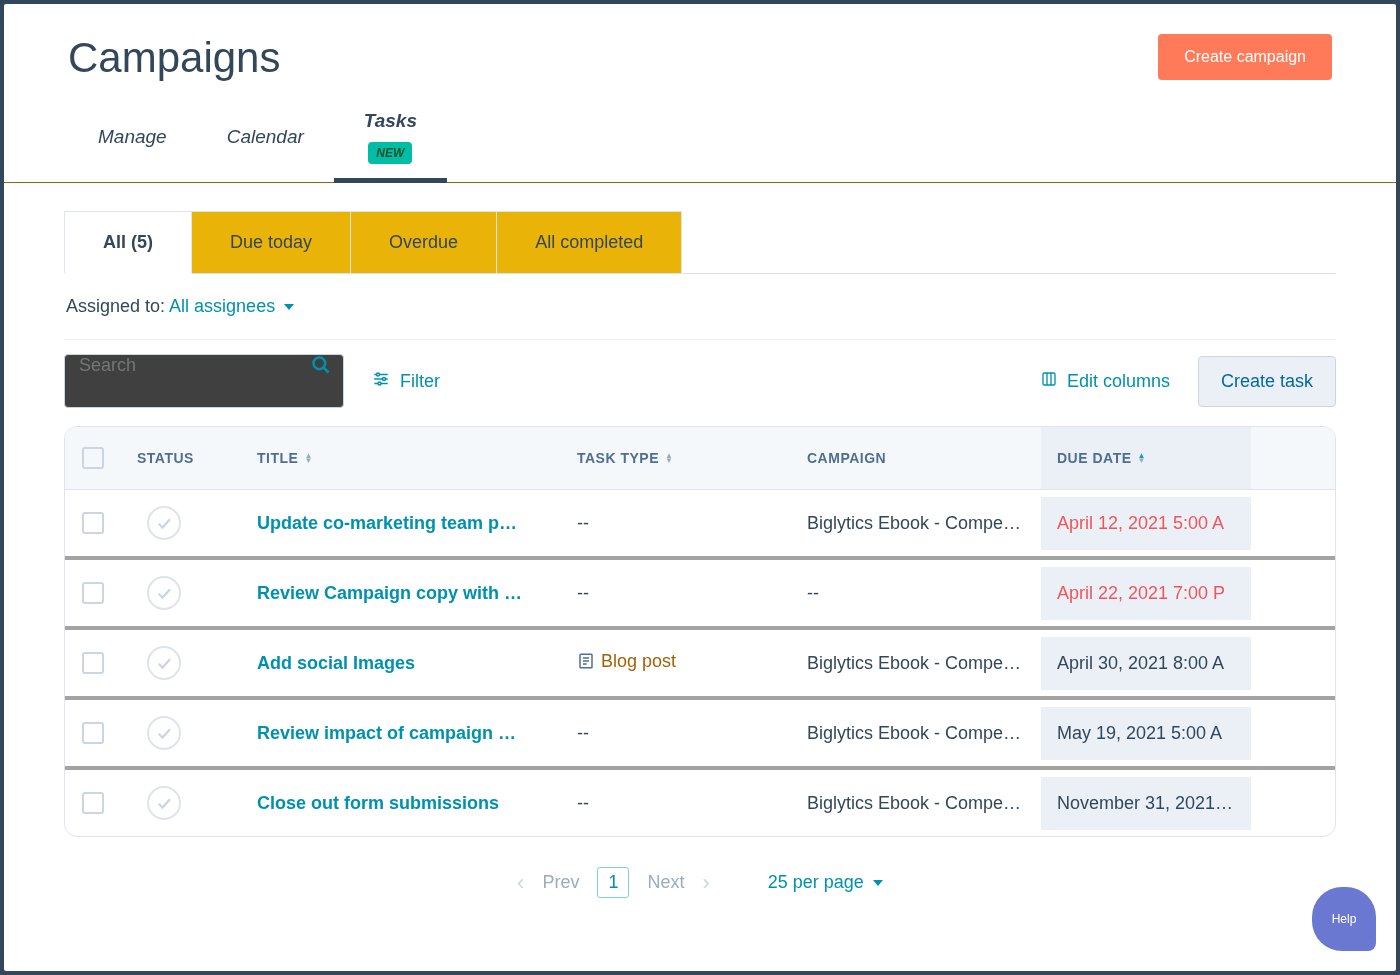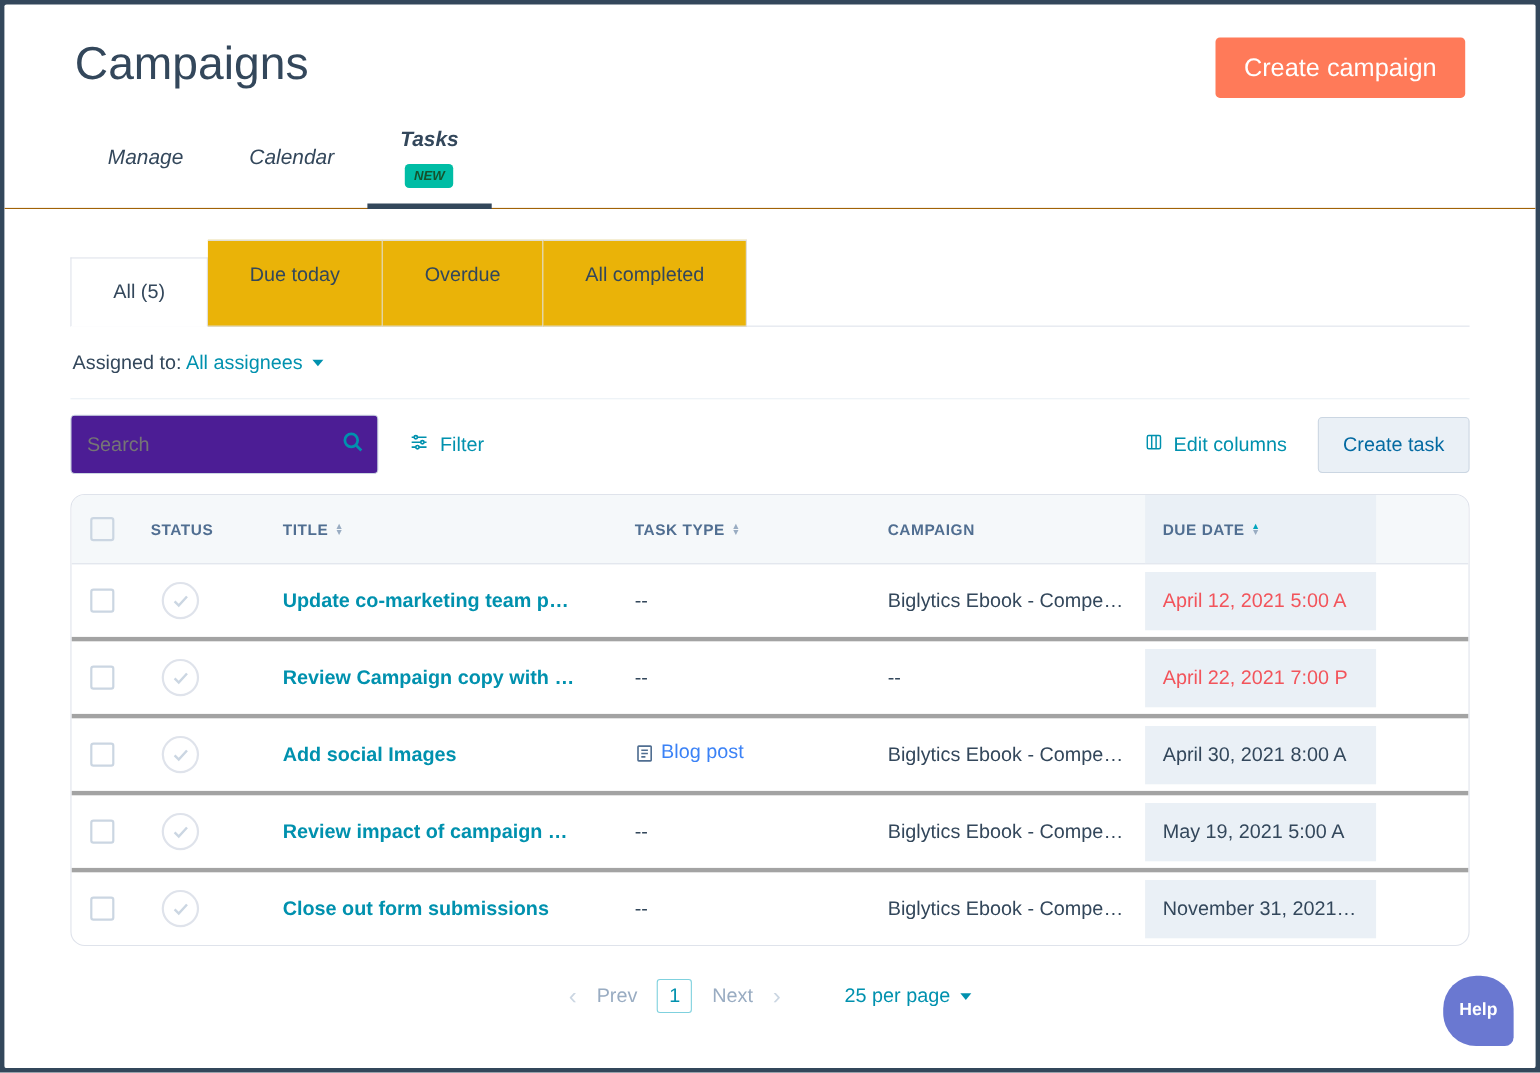--- a/index.html
+++ b/index.html
@@ -28,21 +28,21 @@
 .page-title {
   font-size: 42px;
   font-weight: 400;
   color: #33475b;
 }
 .btn-primary {
   background: #ff7a59;
   color: #fff;
   border: none;
   padding: 14px 26px;
-  font-size: 23px;
+  font-size: 16px;
   border-radius: 4px;
   cursor: pointer;
 }
 .nav-tabs {
   display: flex;
   gap: 60px;
   padding: 28px 64px 0 94px;
   border-bottom: 1px solid #a16207;
   font-style: italic;
 }
@@ -82,32 +82,32 @@
 .filter-tab {
   padding: 20px 38px;
   background: #eab308;
   border: 1px solid #dfe3eb;
   font-size: 18px;
   color: #33475b;
   cursor: pointer;
   border-left: none;
 }
 .filter-tab:first-child { border-left: 1px solid #dfe3eb; }
-.filter-tab.active { background: #fff; border-bottom-color: #fff; font-weight: 400; margin-top: 16px; }
+.filter-tab.active { background: #fff; border-bottom-color: #fff; font-weight: 700; }
 .filter-row-border { border-bottom: 1px solid #dfe3eb; margin-top: -1px; }
 .assigned-row { padding: 22px 0 22px 2px; font-size: 18px; color: #33475b; border-bottom: 1px solid #eaf0f6; }
 .assigned-link { color: #0091ae; cursor: pointer; }
 .caret-down { display: inline-block; margin-left: 4px; border-left: 5px solid transparent; border-right: 5px solid transparent; border-top: 6px solid #0091ae; vertical-align: middle; }
 .toolbar { display: flex; align-items: center; gap: 28px; padding: 14px 0 18px 0; }
 .search-box {
   border: 1px solid #cbd6e2;
-  background: #4c1d95;
+  background: #404040;
   border-radius: 4px;
   display: flex;
-  align-items: center;
+  align-items: flex-start;
   padding: 0 14px;
   width: 280px;
   height: 54px;
 }
 .search-box input { flex: 1; border: none; background: transparent; font-size: 18px; color: #7c98b6; outline: none; }
 .search-icon svg { width: 20px; height: 20px; }
 .filter-link, .edit-columns-link { color: #0091ae; font-size: 18px; display: flex; align-items: center; gap: 10px; cursor: pointer; }
 .flex-spacer { flex: 1; }
 .btn-secondary {
   background: #eaf0f6;
@@ -131,29 +131,29 @@
 .sort-arrows { display: inline-flex; flex-direction: column; line-height: 5px; font-size: 8px; color: #99acc2; }
 .sort-arrows .up.active { color: #00a4bd; }
 .tr { display: flex; border-bottom: 4px solid #a3a3a3; align-items: center; }
 .tr:last-child { border-bottom: none; }
 .td { padding: 16px; font-size: 18px; color: #33475b; white-space: nowrap; overflow: hidden; text-overflow: ellipsis; }
 .checkbox { width: 22px; height: 22px; border: 2px solid #cbd6e2; border-radius: 3px; cursor: pointer; }
 .status-circle { width: 34px; height: 34px; border: 2px solid #dfe3eb; border-radius: 50%; display: flex; align-items: center; justify-content: center; margin-left: 10px; cursor:pointer; }
 .status-circle svg { width: 18px; height: 18px; stroke: #cbd6e2; }
 .link-title { color: #0091ae; font-weight: 600; cursor: pointer; }
 .overdue { color: #f2545b; }
-.tasktype-icon { display: inline-flex; align-items: flex-end; gap: 6px; color: #3b82f6; }
+.tasktype-icon { display: inline-flex; align-items: center; gap: 6px; color: #a16207; }
 .pagination { display: flex; align-items: center; justify-content: center; gap: 18px; padding: 30px 0; font-size: 18px; color: #99acc2; }
 .page-num { border: 1px solid #7fd1de; color: #0091ae; padding: 4px 10px; border-radius: 3px; }
 .chev { color: #cbd6e2; font-size: 22px; cursor: pointer; }
 .per-page { color: #0091ae; margin-left: 40px; cursor: pointer; }
 .help-bubble {
   position: absolute; bottom: 20px; right: 20px; width: 64px; height: 64px;
   background: #6a78d1; color: #fff; border-radius: 30px 30px 8px 30px;
-  display: flex; align-items: center; justify-content: center; font-size: 16px; cursor: pointer; font-weight: bold;
+  display: flex; align-items: center; justify-content: center; font-size: 12px; cursor: pointer;
 }
 </style>
 </head>
 <body>
 
 <div class="app-frame">
   <div class="header">
     <h1 class="page-title">Campaigns</h1>
     <button class="btn-primary">Create campaign</button>
   </div>

